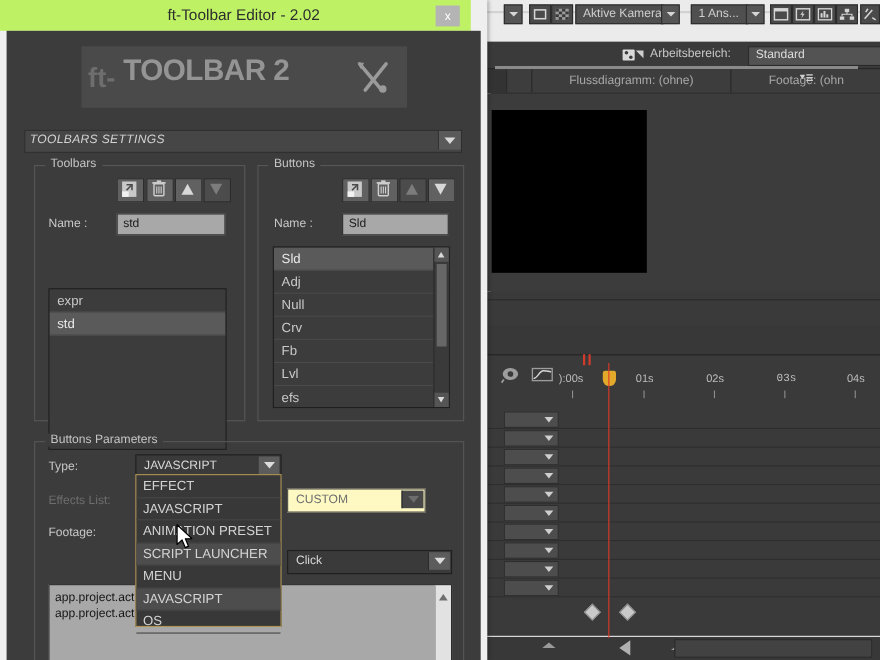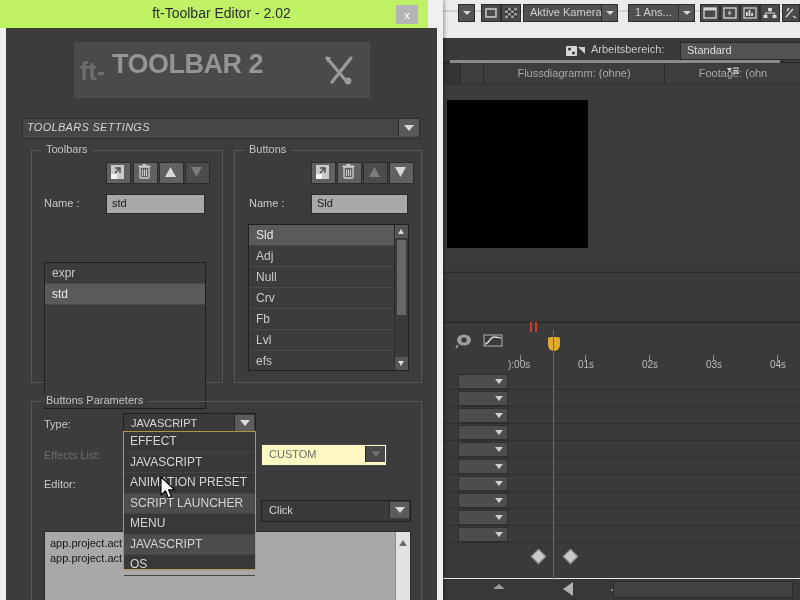--- a/index.html
+++ b/index.html
@@ -40,21 +40,21 @@
   .vb-drop span{position:absolute;left:6px;top:1px;font-size:11px;color:#cfcfcf;white-space:nowrap;}
   .vb-arrow{position:absolute;top:4px;width:15px;height:16px;background:#555;border:1px solid #2c2c2c;}
   .vb-arrow:after{content:"";position:absolute;left:4px;top:6px;border-left:4px solid transparent;border-right:4px solid transparent;border-top:4px solid #d5d5d5;}
 
   .ae-tlhead{position:absolute;left:0;top:296px;width:360px;height:26px;background:#383838;border-bottom:1px solid #242424;}
   .ruler{position:absolute;left:78px;top:334px;width:282px;height:30px;background:#3f3f3f;}
   .wab{position:absolute;left:78px;top:325px;width:205px;height:9px;background:#8f8f8f;border-top:1px solid #aaa;}
   .wab-l,.wab-r{position:absolute;top:324px;width:9px;height:11px;background:#e3a92a;border:1px solid #8a6b1a;}
   .wab-l{left:76px;}
   .wab-r{left:277px;}
-  .tick-lbl{position:absolute;top:339px;font-size:10px;color:#bdbdbd;margin-top:20px;}
+  .tick-lbl{position:absolute;top:339px;font-size:10px;color:#bdbdbd;}
   .tick-mark{position:absolute;top:355px;width:1px;height:7px;background:#8e8e8e;}
   .cti{position:absolute;left:548px;top:337px;width:12px;height:14px;background:#e3a92a;border-radius:2px 2px 6px 6px;z-index:6;}
   .cti-line{position:absolute;left:553px;top:330px;width:1px;height:250px;background:#e03a28;z-index:7;}
   .redmark{position:absolute;top:322px;width:2px;height:10px;background:#d03b2c;}
 
   .eye-ico{position:absolute;left:455px;top:332px;width:22px;height:18px;}
   .graph-ico{position:absolute;left:482px;top:332px;width:22px;height:18px;}
   .lrow{position:absolute;left:0;width:360px;height:17px;border-bottom:1px solid #2e2e2e;}
   .lrow .sw{position:absolute;left:18px;top:2px;width:48px;height:13px;background:#4d4d4d;border:1px solid #2e2e2e;}
   .lrow .sw:after{content:"";position:absolute;right:4px;top:4px;border-left:4px solid transparent;border-right:4px solid transparent;border-top:5px solid #cfcfcf;}
@@ -260,21 +260,21 @@
   <div class="ruler"></div>
   <div class="wab"></div>
   <div class="wab-l"></div>
   <div class="wab-r"></div>
   <div class="redmark" style="left:530px;"></div>
   <div class="redmark" style="left:535px;"></div>
 
   <div class="tick-lbl" style="left:508px;">):00s</div>
   <div class="tick-lbl" style="left:578px;">01s</div>
   <div class="tick-lbl" style="left:642px;">02s</div>
-  <div class="tick-lbl" style="left:706px;">03s</div>
+  <div class="tick-lbl" style="left:706px;font-family:Liberation Mono, monospace;">03s</div>
   <div class="tick-lbl" style="left:770px;">04s</div>
   <div class="tick-mark" style="left:520px;"></div>
   <div class="tick-mark" style="left:585px;"></div>
   <div class="tick-mark" style="left:649px;"></div>
   <div class="tick-mark" style="left:713px;"></div>
   <div class="tick-mark" style="left:777px;"></div>
 
   <div class="cti"></div>
   <div class="cti-line"></div>
 
@@ -440,21 +440,21 @@
         <span class="v">JAVASCRIPT</span>
         <span class="ar"></span>
       </div>
 
       <div class="fld-label" style="left:38px;top:421px;color:#6d6d6d;">Effects List:</div>
       <div class="sel-box dis" style="left:255px;top:416px;width:124px;">
         <span class="v">CUSTOM</span>
         <span class="ar"></span>
       </div>
 
-      <div class="fld-label" style="left:38px;top:450px;">Editor:</div>
+      <div class="fld-label" style="left:38px;top:450px;">Footage:</div>
       <div class="sel-box" style="left:255px;top:472px;width:148px;">
         <span class="v">Click</span>
         <span class="ar"></span>
       </div>
 
       <div class="cmdbox">
         <div class="line" style="top:5px;">app.project.act                              ,0,0], "Solid 1",</div>
         <div class="line" style="top:20px;">app.project.act                              .activeItem.height,1)</div>
         <div class="cmd-sb"></div>
       </div>

